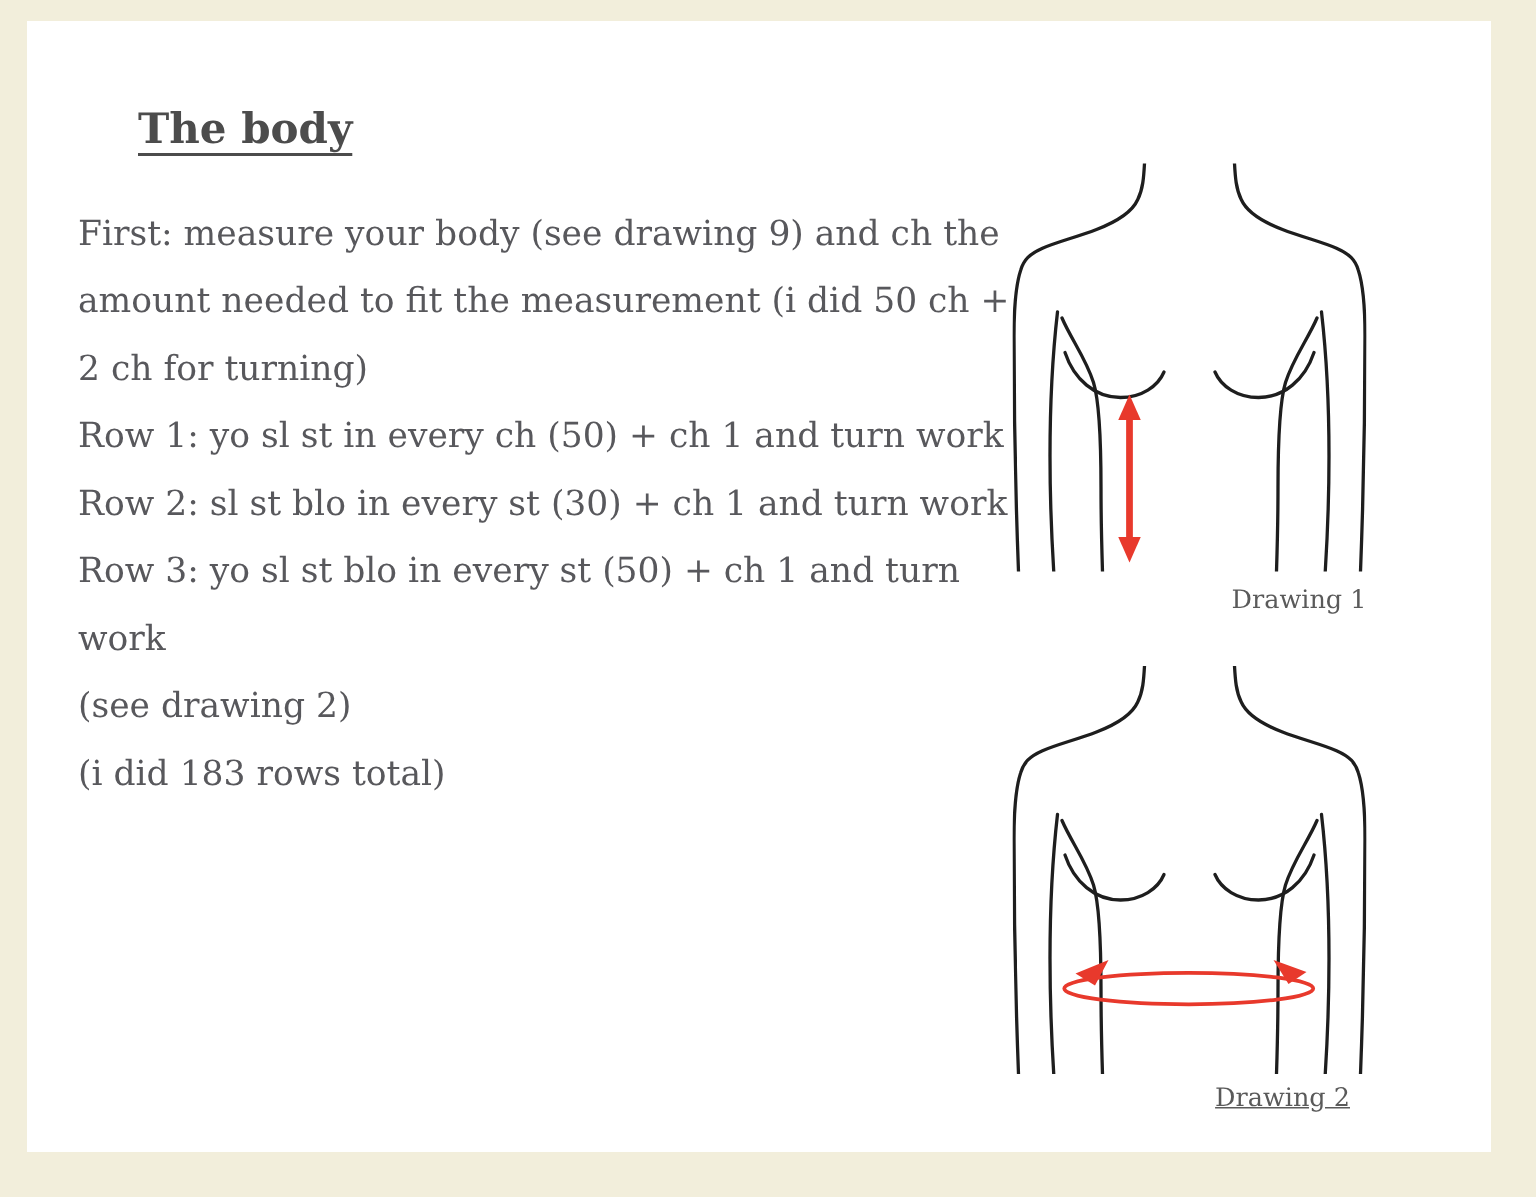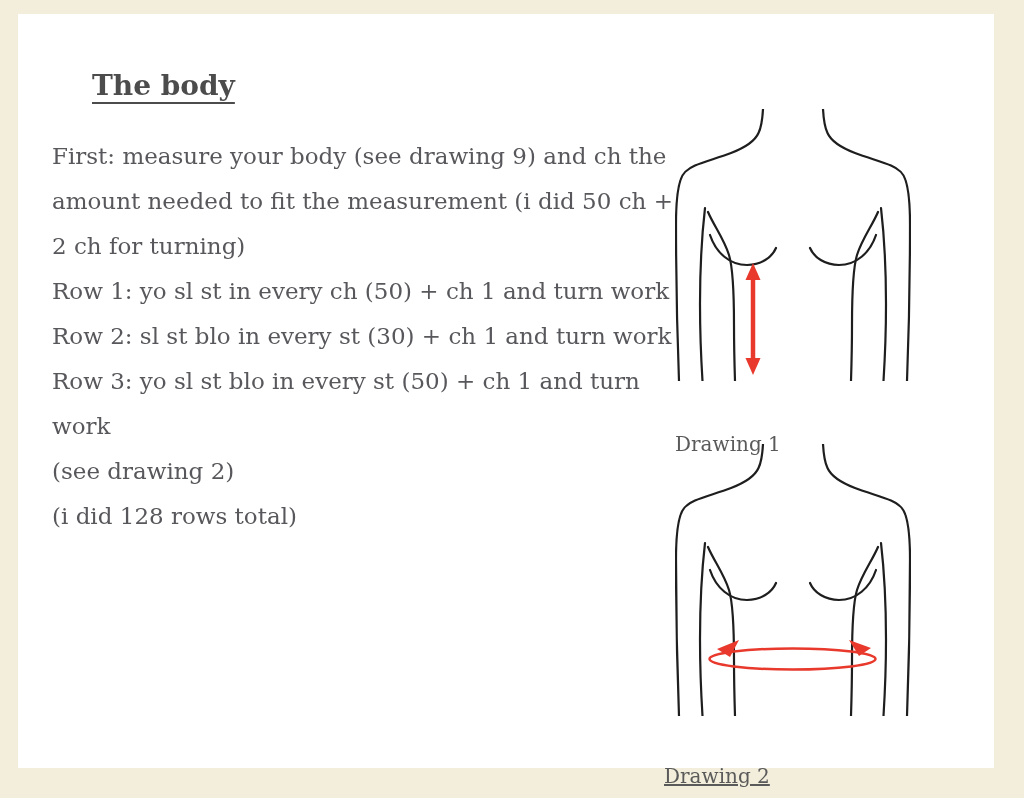--- a/index.html
+++ b/index.html
@@ -58,46 +58,45 @@
     stroke-linecap: round;
   }
   .red-stroke {
     fill: none;
     stroke: var(--accent-red);
   }
   .red-fill { fill: var(--accent-red); stroke: none; }
   .caption {
     position: absolute;
     width: 236px;
-    text-align: left;
-    font-size: 20px;
+    text-align: right;
+    font-size: 17px;
     line-height: 28px;
     color: var(--caption-text);
-    margin-top: 44px;
   }
   .caption-1 { left: 657px; top: 372px; }
   .caption-2 { left: 646px; top: 704px; text-decoration: underline; }
 </style>
 </head>
 <body>
 
 <div class="panel">
 
   <h1 class="title">The body</h1>
 
   <div class="text-block">
     <div class="text-line">First: measure your body (see drawing 9) and ch the</div>
     <div class="text-line">amount needed to fit the measurement (i did 50 ch +</div>
     <div class="text-line">2 ch for turning)</div>
     <div class="text-line">Row 1: yo sl st in every ch (50) + ch 1 and turn work</div>
     <div class="text-line">Row 2: sl st blo in every st (30) + ch 1 and turn work</div>
     <div class="text-line">Row 3: yo sl st blo in every st (50) + ch 1 and turn</div>
     <div class="text-line">work</div>
     <div class="text-line">(see drawing 2)</div>
-    <div class="text-line">(i did 128 rows total)</div>
+    <div class="text-line">(i did 183 rows total)</div>
   </div>
 
   <div class="figure figure-1">
     <svg width="236" height="272" viewBox="0 0 236 272">
       <g class="torso">
         <path d="M88,0 C87.5,9 87,17 83.5,24 C79.5,33 69,39 56,44 C43,49 29,52.5 20,56.5 C11,60.5 7.5,64.5 5.5,71 C2.5,80 1,98 1,115 C1,165 2,220 4,272"></path>
         <path d="M148,0 C148.5,9 149,17 152.5,24 C156.5,33 167,39 180,44 C193,49 207,52.5 216,56.5 C225,60.5 228.5,64.5 230.5,71 C233.5,80 235,98 235,115 C235,165 234,220 232,272"></path>
         <path d="M30,99 C27,125 25,160 25,195 C25,222 26,248 27.5,272"></path>
         <path d="M206,99 C209,125 211,160 211,195 C211,222 210,248 208.5,272"></path>
         <path d="M33,103 C39,117 49,130 54,146 C58,159 59,186 59,216 C59,236 59.5,256 60,272"></path>

